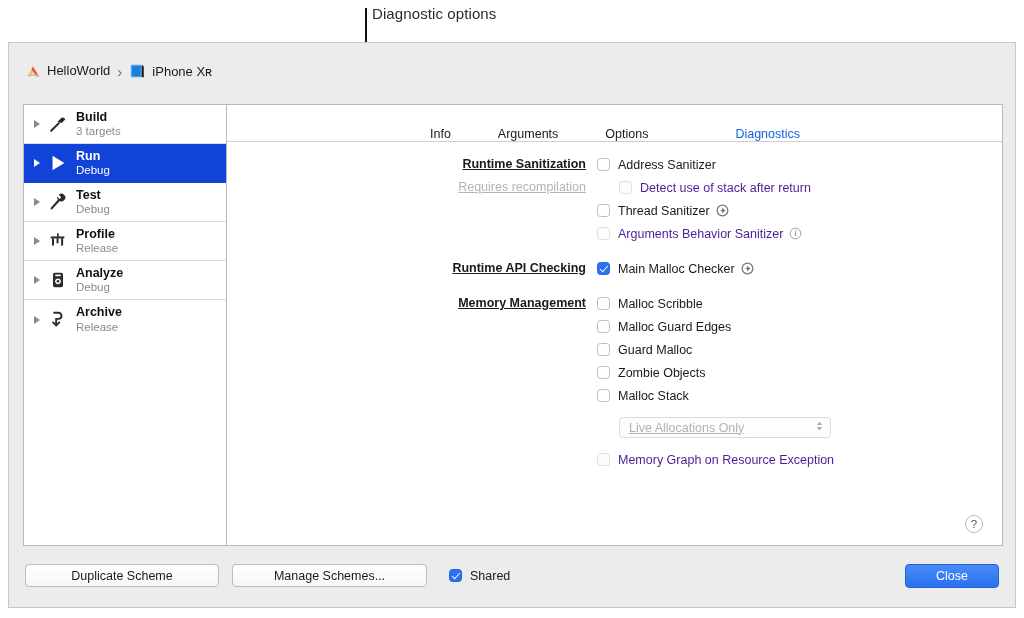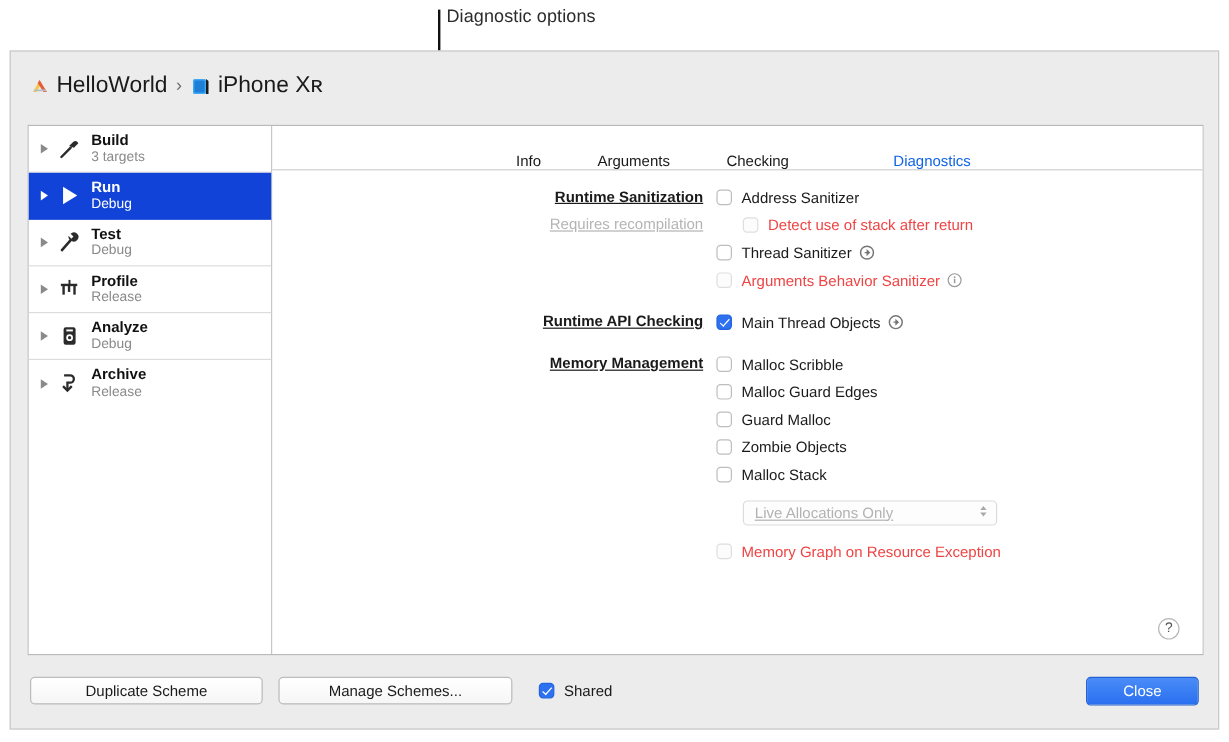--- a/index.html
+++ b/index.html
@@ -76,22 +76,21 @@
     top: 0;
     width: 100%;
     height: 57px;
     display: flex;
     align-items: center;
     padding-left: 16px;
     box-sizing: border-box;
   }
   .crumb {
     display: flex;
-    align-items: center;
-    font-size: 19px;
+    font-size: 13px;
     color: #1a1a1a;
   }
   .crumb-sep {
     margin: 0 7px;
     font-size: 15px;
     color: #6a6a6a;
     font-weight: 300;
   }
   .xcode-icon {
     width: 17px;
@@ -257,21 +256,21 @@
   }
   .cb.disabled {
     border-color: #dedede;
     background: #fcfcfc;
   }
   .cblabel {
     font-size: 12.5px;
     color: #1a1a1a;
     white-space: nowrap;
   }
-  .cblabel.disabled { color: #ef4444; }
+  .cblabel.disabled { color: #4c1d95; }
 
   .icon-after {
     margin-left: 6px;
     display: inline-flex;
     align-items: center;
     flex: 0 0 auto;
   }
 
   .select {
     width: 212px;
@@ -482,21 +481,21 @@
             <span class="scheme-sub">Release</span>
           </span>
         </div>
       </div>
 
       <div class="content">
 
         <div class="tabbar">
           <span class="tab">Info</span>
           <span class="tab">Arguments</span>
-          <span class="tab">Checking</span>
+          <span class="tab">Options</span>
           <span class="tab active">Diagnostics</span>
         </div>
 
         <div class="form">
 
           <div class="frow">
             <div class="flabel">Runtime Sanitization</div>
             <div class="fctl">
               <span class="cb"></span>
               <span class="cblabel">Address Sanitizer</span>
@@ -539,21 +538,21 @@
               </span>
             </div>
           </div>
 
           <div class="spacer-row"></div>
 
           <div class="frow">
             <div class="flabel">Runtime API Checking</div>
             <div class="fctl">
               <span class="cb checked"></span>
-              <span class="cblabel">Main Thread Objects</span>
+              <span class="cblabel">Main Malloc Checker</span>
               <span class="icon-after">
                 <svg viewBox="0 0 16 16" width="13" height="13">
                   <circle cx="8" cy="8" r="6.6" fill="none" stroke="#767676" stroke-width="1.5"></circle>
                   <path d="M5.6 8 h4.4 M8.2 5.9 L10.4 8 L8.2 10.1 Z" fill="#767676" stroke="#767676" stroke-width="1.3"></path>
                 </svg>
               </span>
             </div>
           </div>
 
           <div class="spacer-row"></div>

